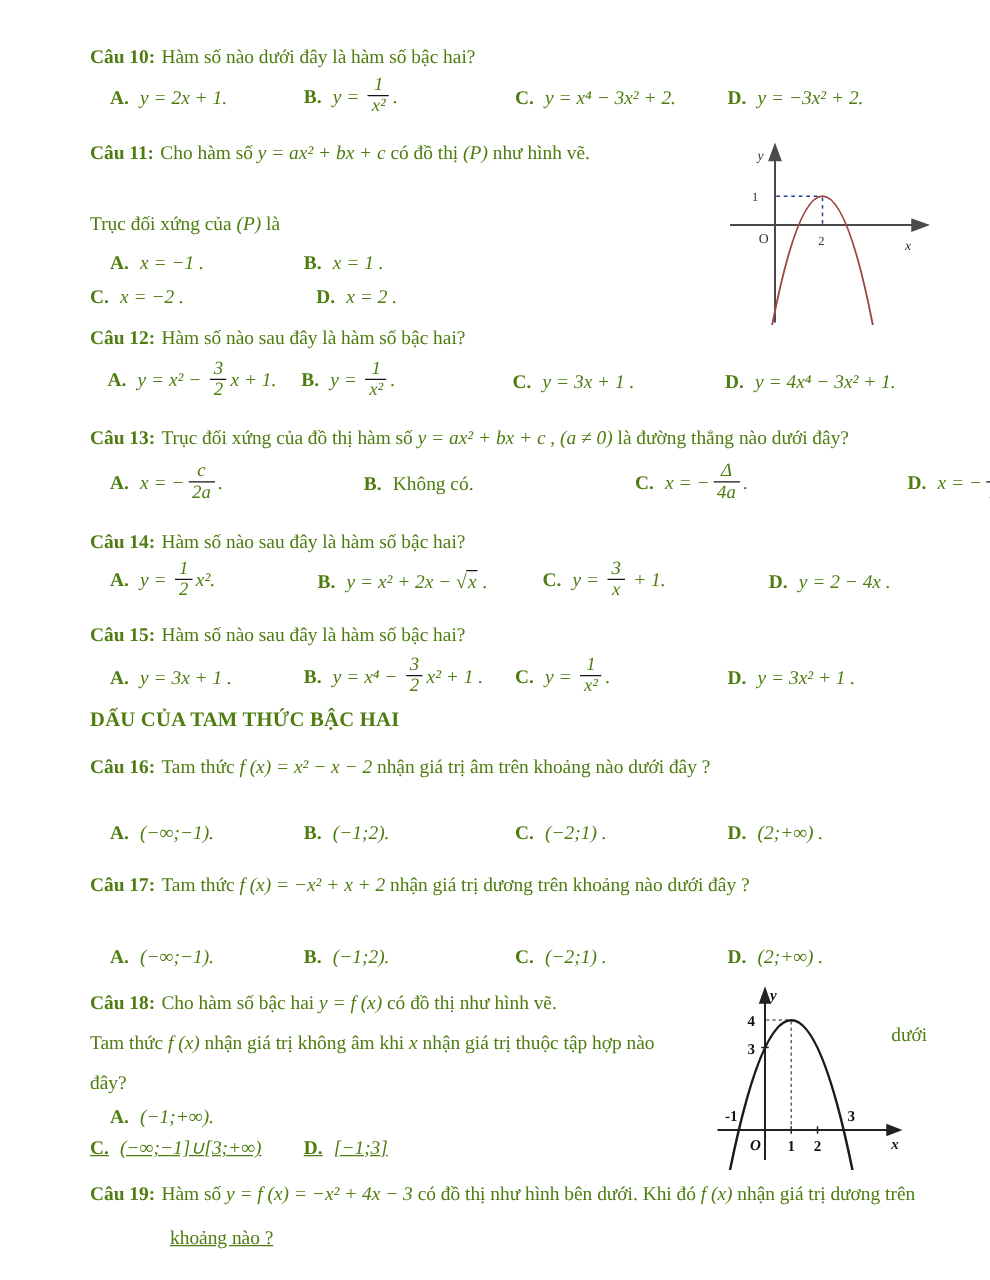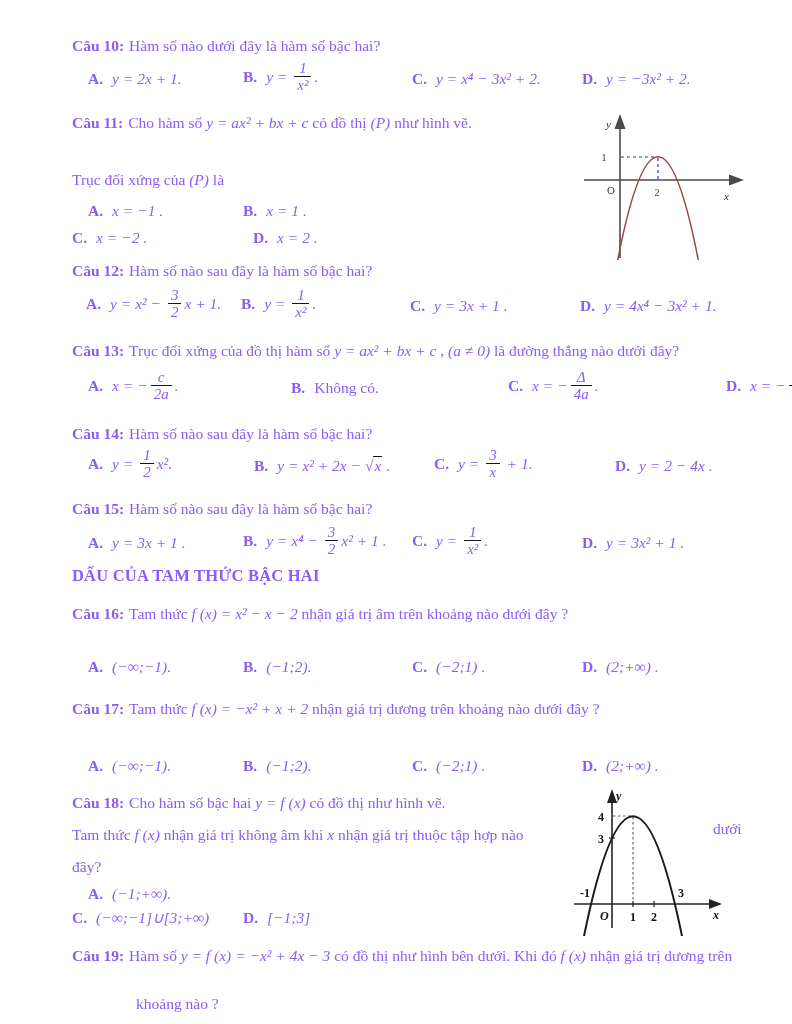--- a/index.html
+++ b/index.html
@@ -1,18 +1,18 @@
 <!DOCTYPE html>
 <html><head>
 <meta charset="utf-8">
 <style>
   html,body{margin:0;padding:0;background:#e8e8e8;}
   .page{
     position:relative;width:792px;height:1024px;background:#ffffff;
-    font-family:"Liberation Serif", serif;color:#8b5cf6;overflow:hidden;
+    font-family:"Liberation Serif", serif;color:#4d7c0f;overflow:hidden;
     margin:0 auto;
   }
   .question{position:absolute;left:72px;right:18px;}
   .q-line{font-size:15.5px;line-height:20px;white-space:nowrap;}
   .q-label{font-weight:bold;margin-right:5px;}
   .m{font-style:italic;}
   .p{font-style:normal;}
   .opt-row{display:grid;align-items:center;}
   .opt{white-space:nowrap;font-size:15.5px;}
   .opt-letter{font-weight:bold;margin-right:9px;}
@@ -116,28 +116,28 @@
           <div class="opt"><span class="opt-letter">D.</span><span><span class="m">(2;+∞) .</span></span></div>
         </div>
       </div>
       <div class="question" style="top: 787px;">
         <div class="q-line" style="line-height: 32px;"><span class="q-label">Câu 18:</span><span class="p">Cho hàm số bậc hai </span><span class="m">y = f (x)</span><span class="p">  có đồ thị như hình vẽ.</span></div>
         <div class="q-line" style="line-height: 32px;"><span class="p">Tam thức </span><span class="m">f (x)</span><span class="p"> nhận giá trị không âm khi </span><span class="m">x</span><span class="p"> nhận giá trị thuộc tập hợp nào</span></div>
         <div class="q-line" style="line-height: 32px;"><span class="p">đây?</span></div>
         <div class="opt-row" style="grid-template-columns: 155px auto; padding-left: 16px; margin-top: 2px;">
           <div class="opt"><span class="opt-letter">A.</span><span><span class="m">(−1;+∞).</span></span></div>
         </div>
-        <div class="opt-row" style="grid-template-columns: 171px auto; padding-left: 0px; margin-top: 6px;">
+        <div class="opt-row" style="grid-template-columns: 171px auto; padding-left: 0px; margin-top: 6px; text-decoration: underline;">
           <div class="opt"><span class="opt-letter">C.</span><span><span class="m">(−∞;−1]∪[3;+∞)</span></span></div>
           <div class="opt"><span class="opt-letter">D.</span><span><span class="m">[−1;3]</span></span></div>
         </div>
       </div>
       <div class="question" style="top: 946px;">
         <div class="q-line"><span class="q-label">Câu 19:</span><span class="p">Hàm số </span><span class="m">y = f (x) = −x² + 4x − 3</span><span class="p"> có đồ thị như hình bên dưới. Khi đó </span><span class="m">f (x)</span><span class="p">  nhận giá trị dương trên</span></div>
-        <div class="q-line" style="margin-top: 28px; padding-left: 64px;"><span class="p">khoảng nào ?</span></div>
+        <div class="q-line" style="margin-top: 15px; padding-left: 64px; text-decoration: underline;"><span class="p">khoảng nào ?</span></div>
       </div>
     </div>
 
   <div class="section-header">DẤU CỦA TAM THỨC BẬC HAI</div>
 
   <span class="wrap-word">dưới</span>
 
   <svg id="graph1" class="graph" width="168" height="148" viewBox="0 0 168 148">
 
     <line x1="6" y1="68" x2="154" y2="68" stroke-width="1.6" stroke="#4a4a4a"></line>

